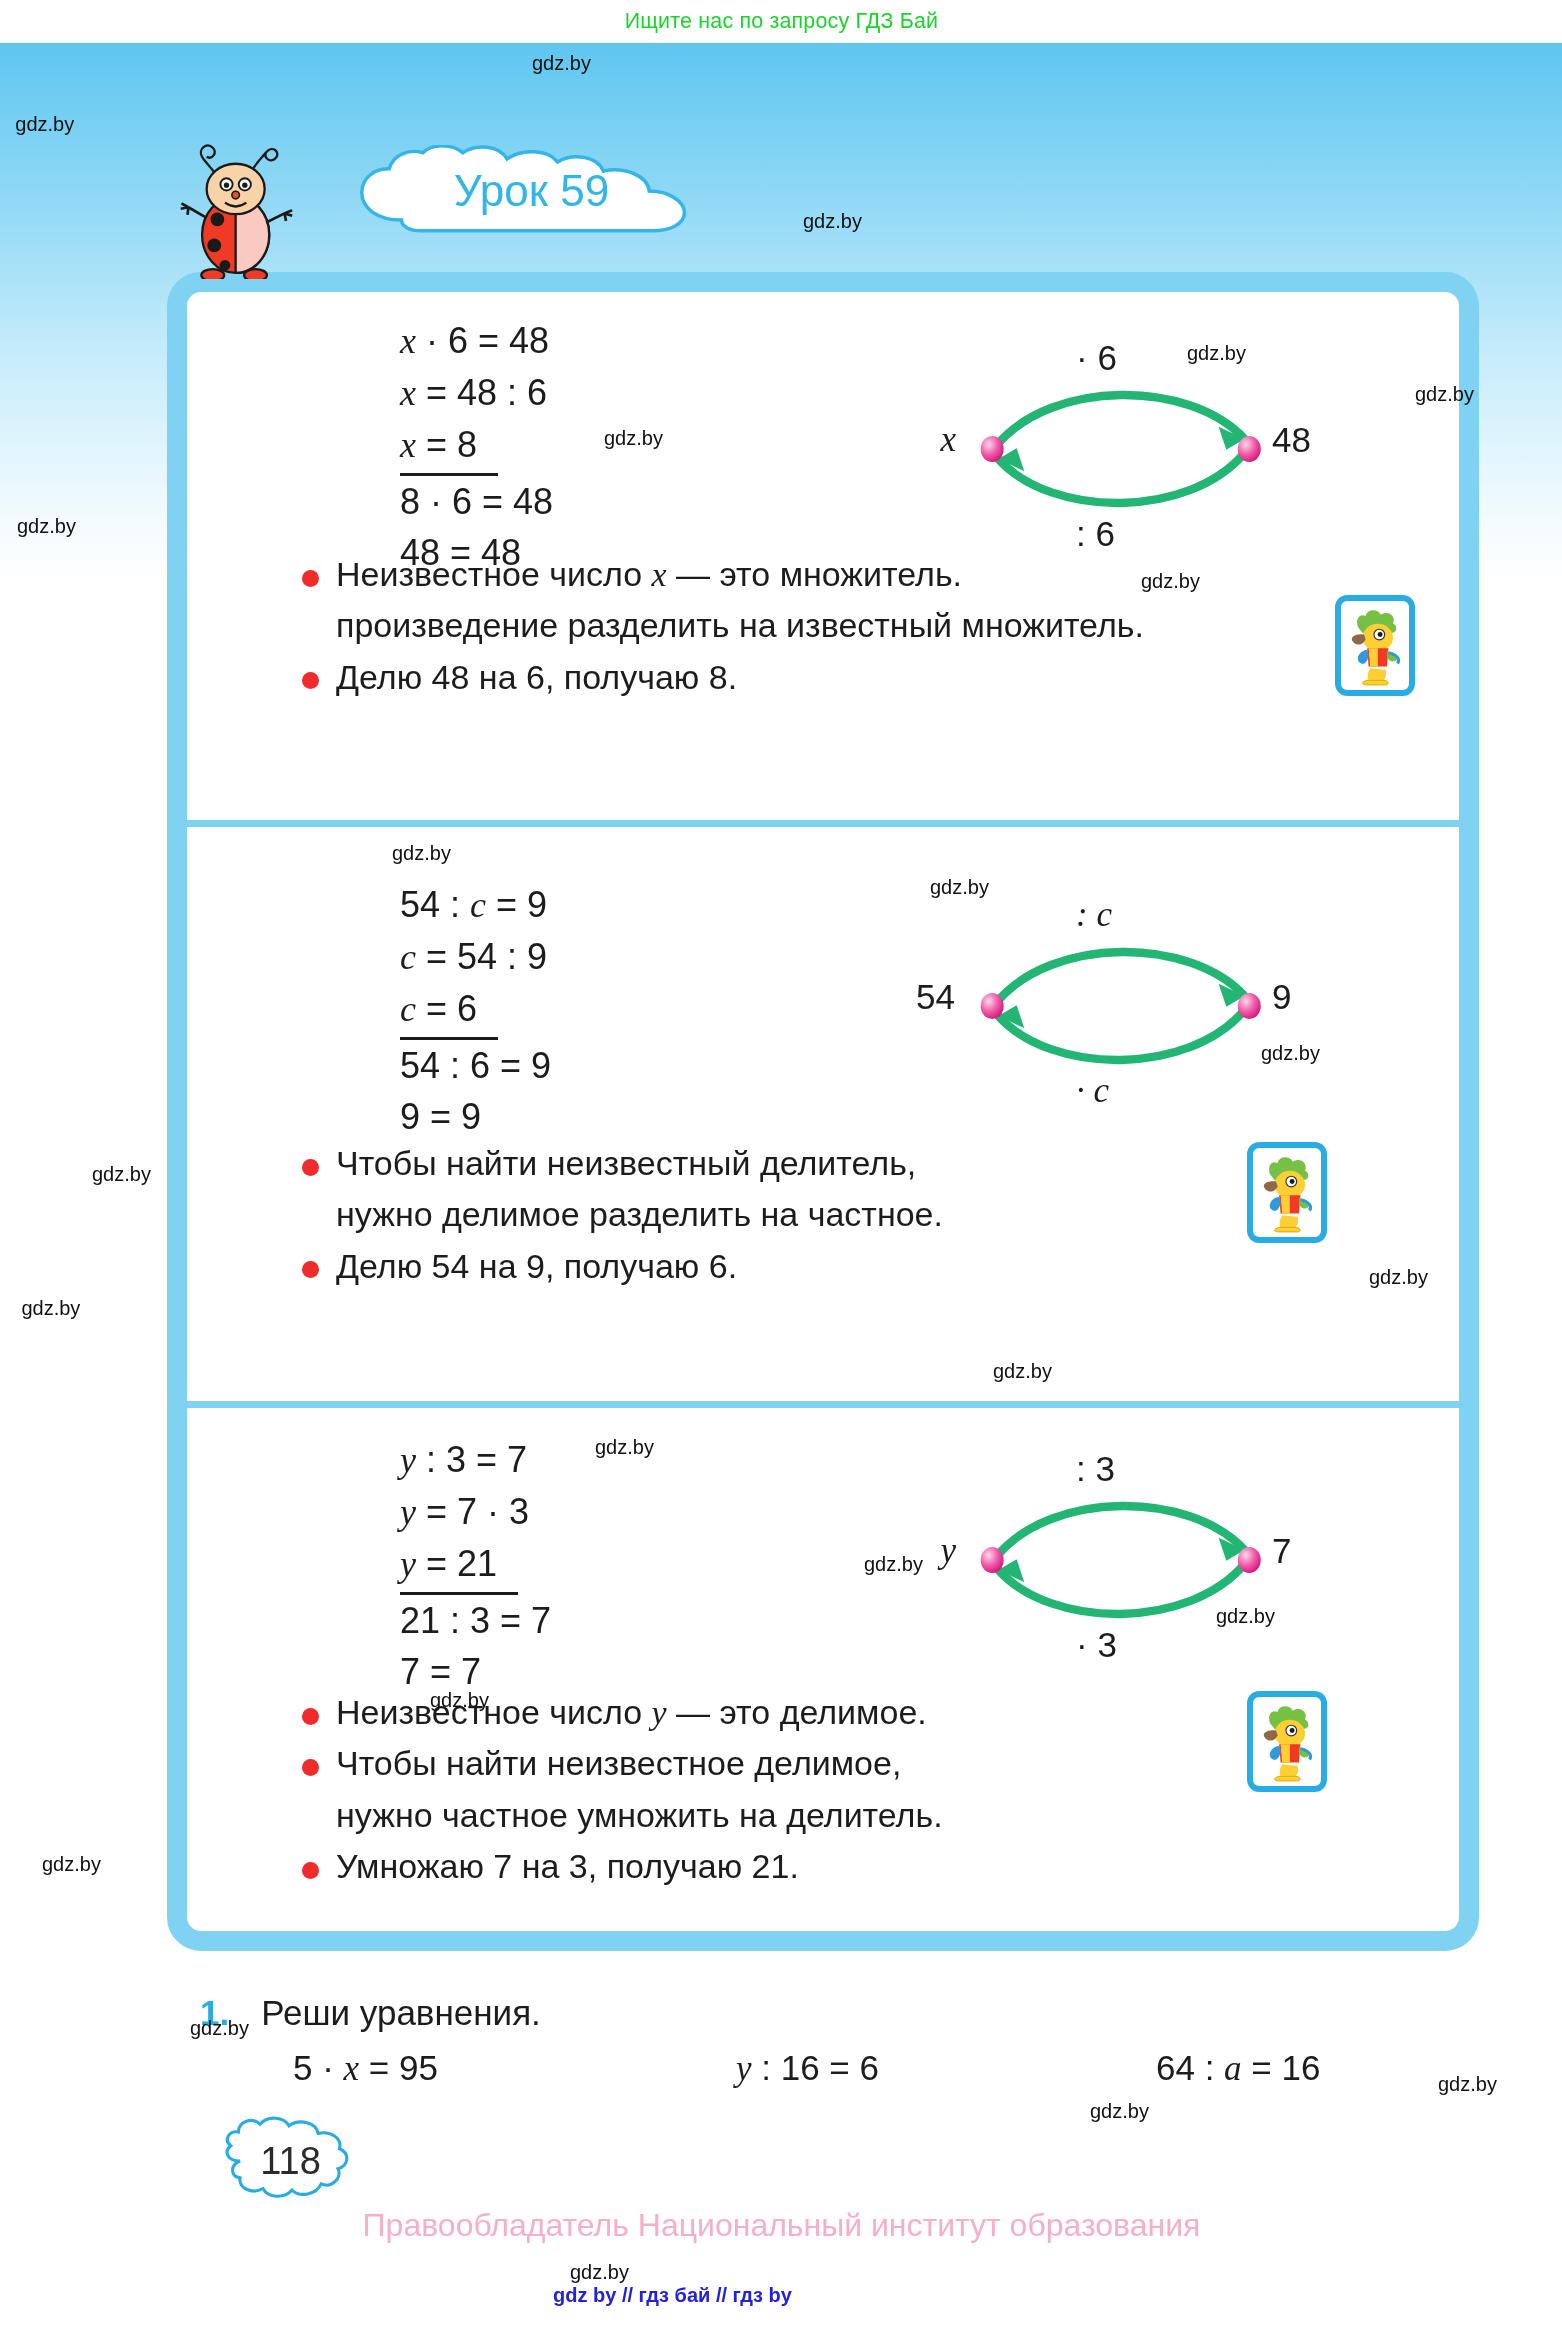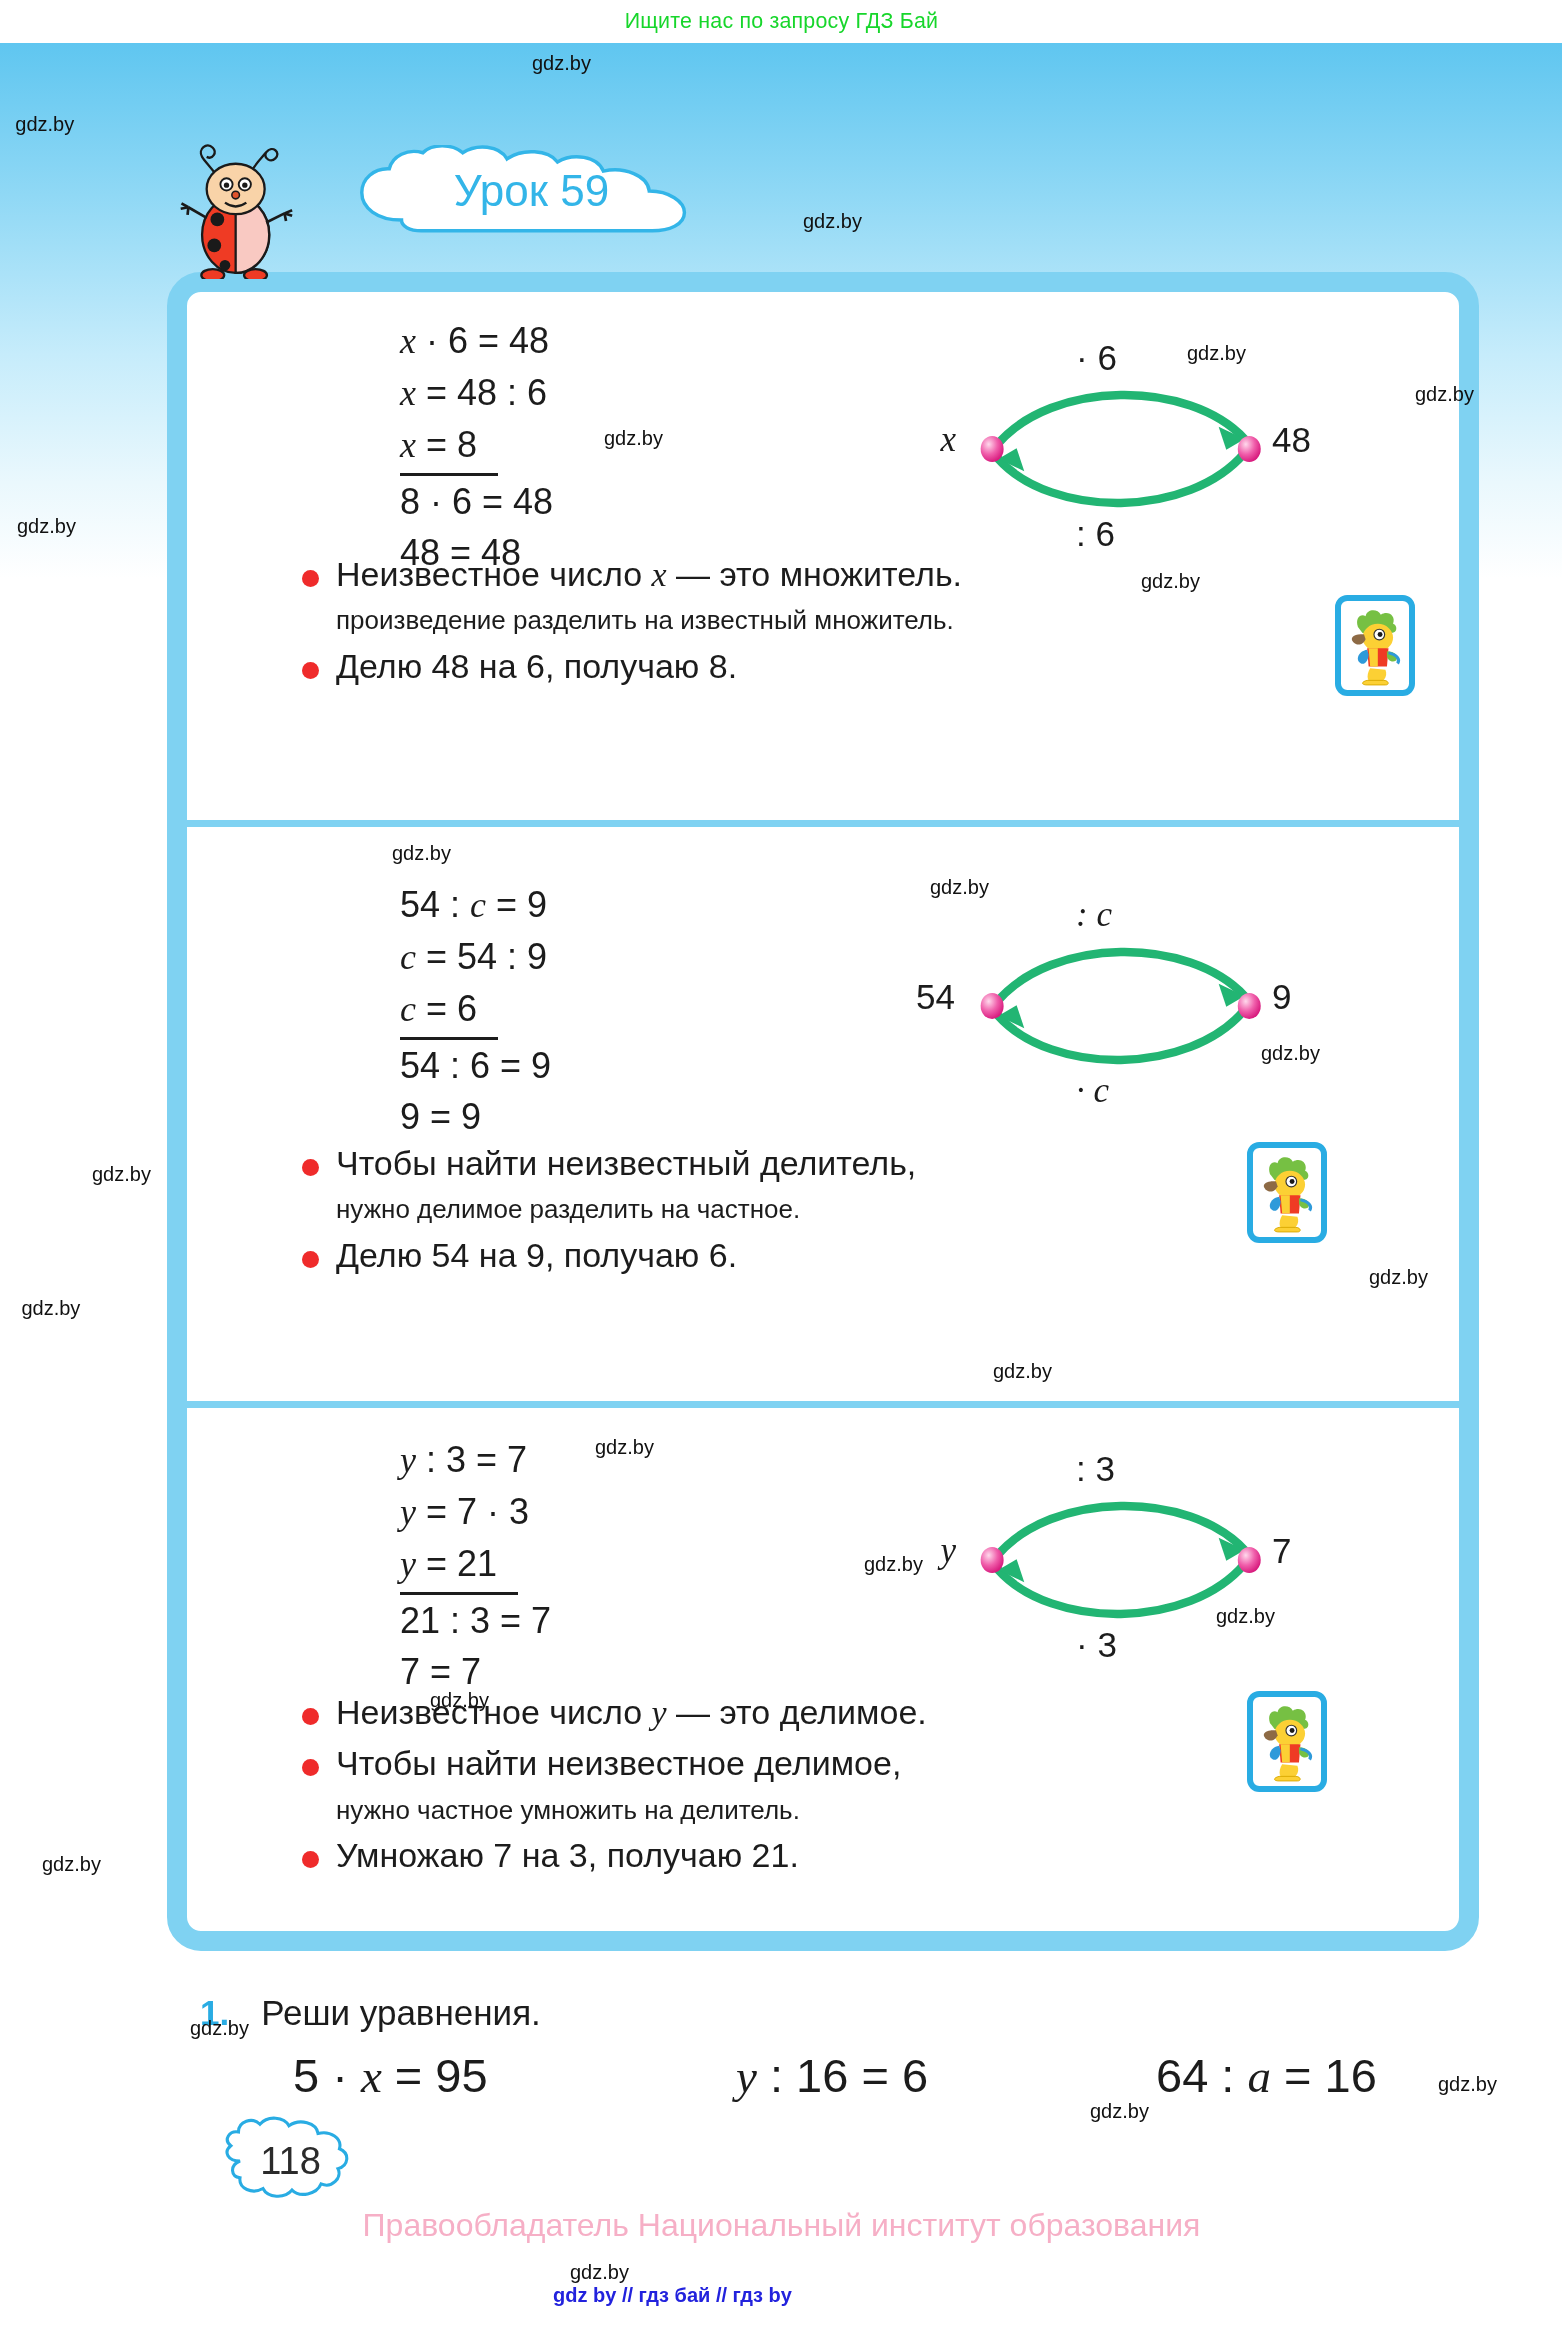--- a/index.html
+++ b/index.html
@@ -67,36 +67,36 @@
   .dright{left:312px;top:73px;}
 
   
   .bullets{position:absolute;}
   .brow{display:flex;align-items:flex-start;margin-bottom:6.1px;}
   .bdot{
     width:17px;height:17px;border-radius:50%;background:#ef2b2b;
     margin-top:17.6px;margin-right:17px;flex:0 0 auto;
   }
   .btext{font-size:34px;color:#1c1c1c;line-height:1.33;white-space:pre-wrap;}
-  .bcont{margin-left:34px;font-size:26px;color:#1c1c1c;line-height:1.33;margin-bottom:6.1px;}
+  .bcont{margin-left:34px;font-size:34px;color:#1c1c1c;line-height:1.33;margin-bottom:6.1px;}
 
   
   .parrot{
     position:absolute;width:80px;height:101px;border:6.9px solid #29ace3;border-radius:12.2px;
     background:#fff;box-sizing:border-box;
   }
   .parrot svg{display:block;margin:3.1px auto 0;}
 
   
   .exercise{position:absolute;left:200px;top:1993px;width:1301px;z-index:20;}
   .ex-head{display:flex;align-items:baseline;}
   .ex-num{color:#29ace3;font-size:35px;font-weight:bold;margin-right:32px;}
   .ex-title{color:#1c1c1c;font-size:35px;}
   .ex-row{position:relative;height:69px;margin-top:15.3px;}
-  .ex-eq{position:absolute;font-size:47px;color:#1c1c1c;white-space:pre;}
+  .ex-eq{position:absolute;font-size:35px;color:#1c1c1c;white-space:pre;}
   .exe1{left:93px;top:0;}
   .exe2{left:536px;top:0;}
   .exe3{left:956px;top:0;}
 
   
   .pagenum{position:absolute;left:214px;top:2115px;width:153px;height:92px;z-index:20;}
   .pagenum-label{
     position:absolute;left:0;top:0;width:153px;height:92px;
     display:flex;align-items:center;justify-content:center;
     font-size:38px;color:#2b2b2b;

